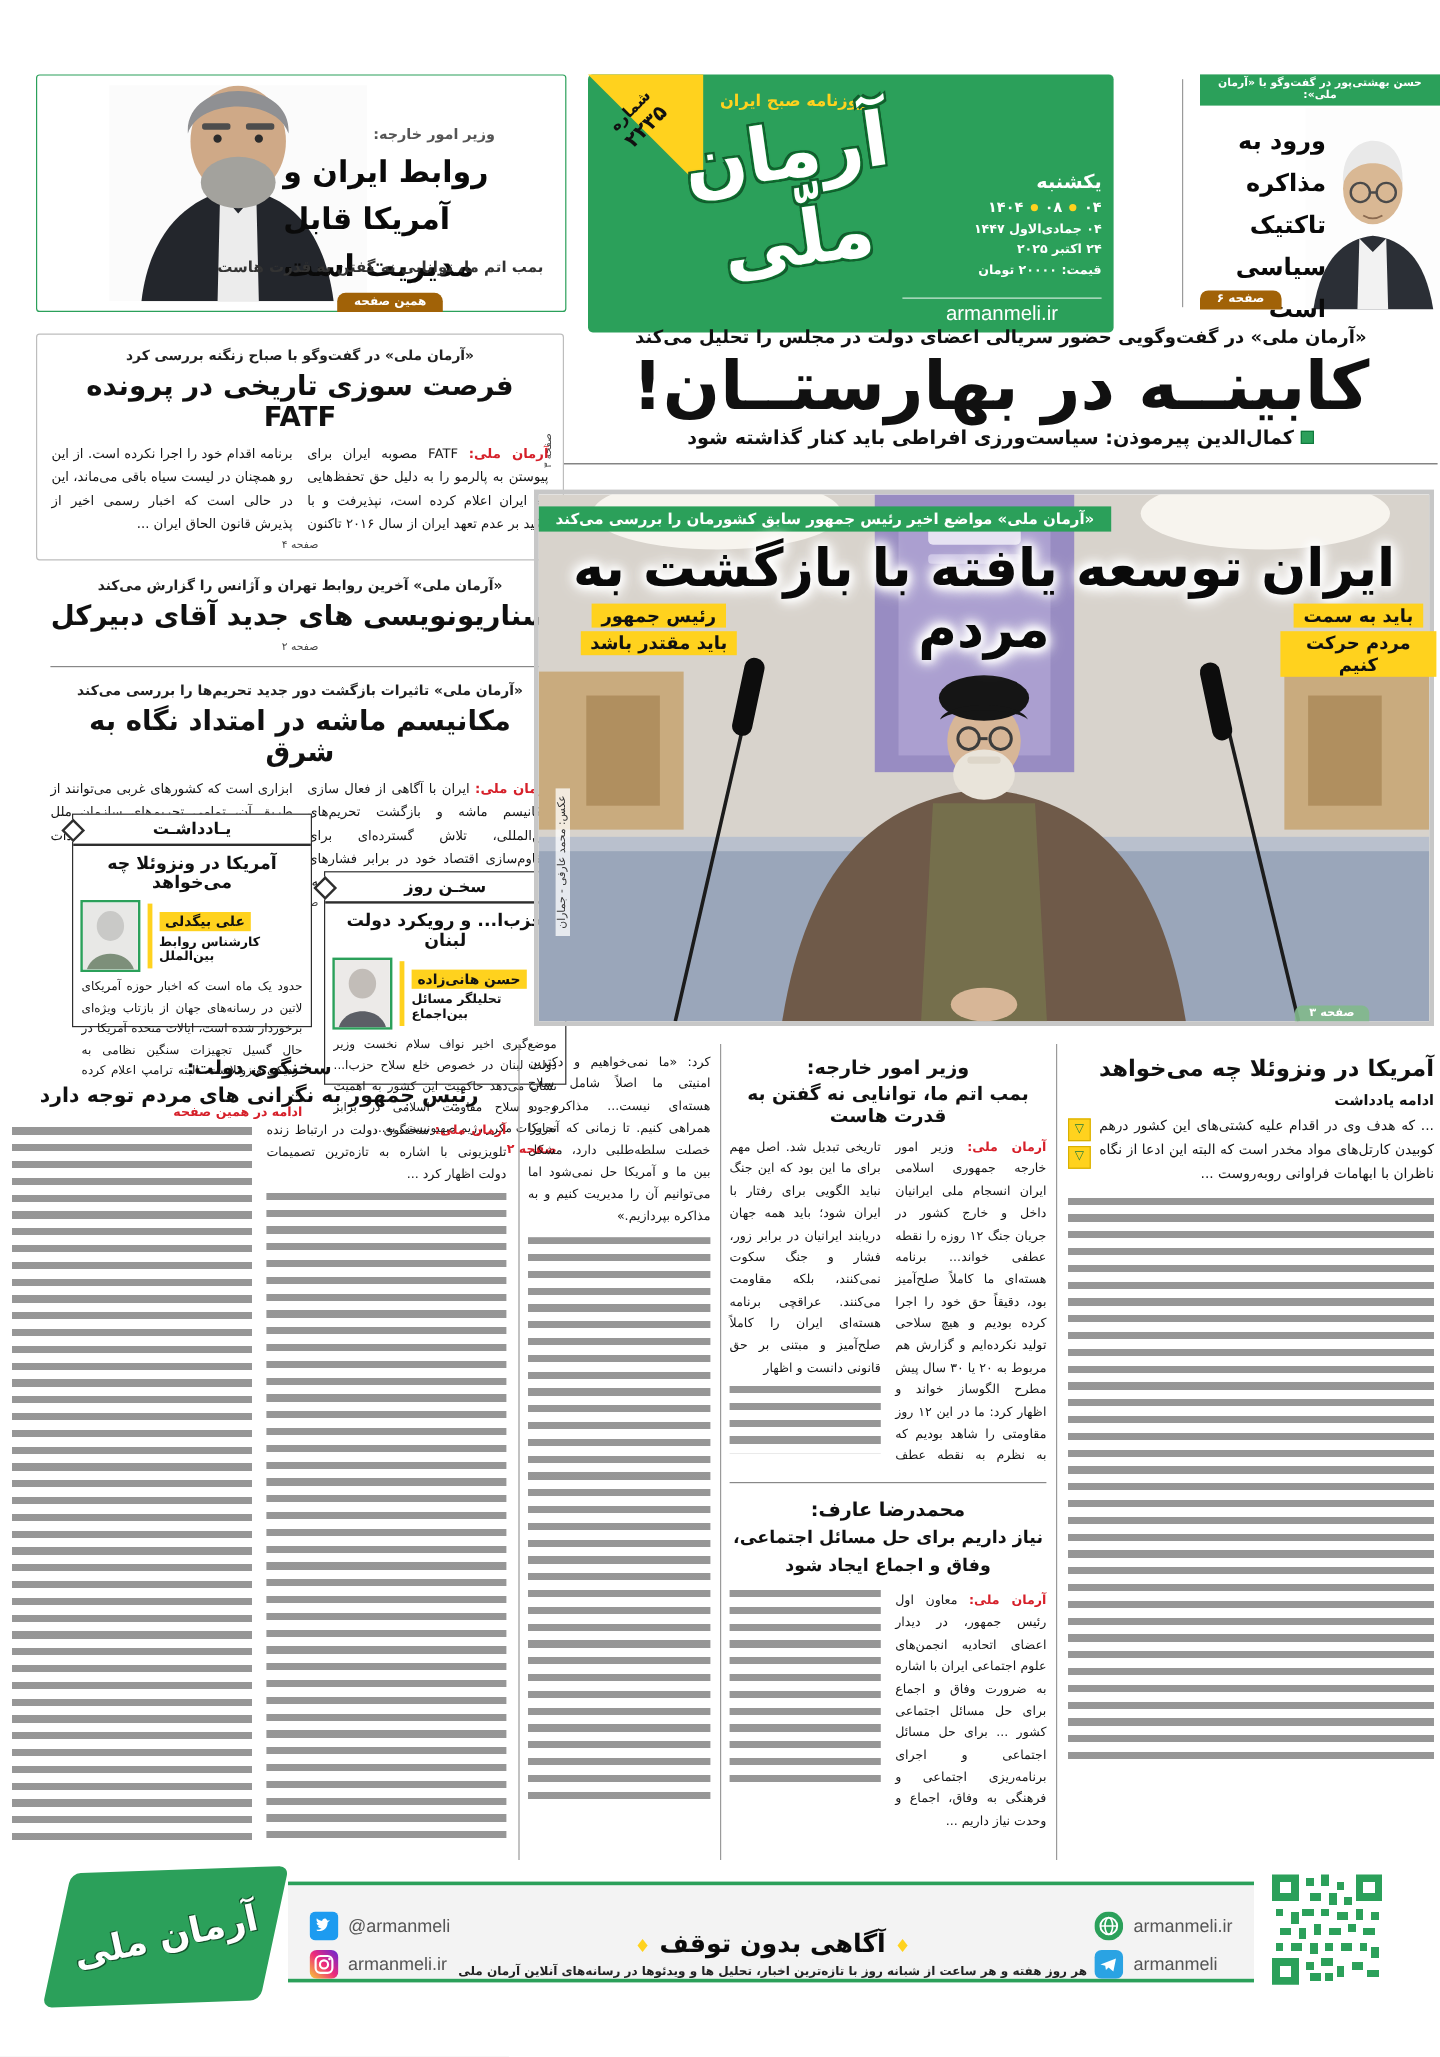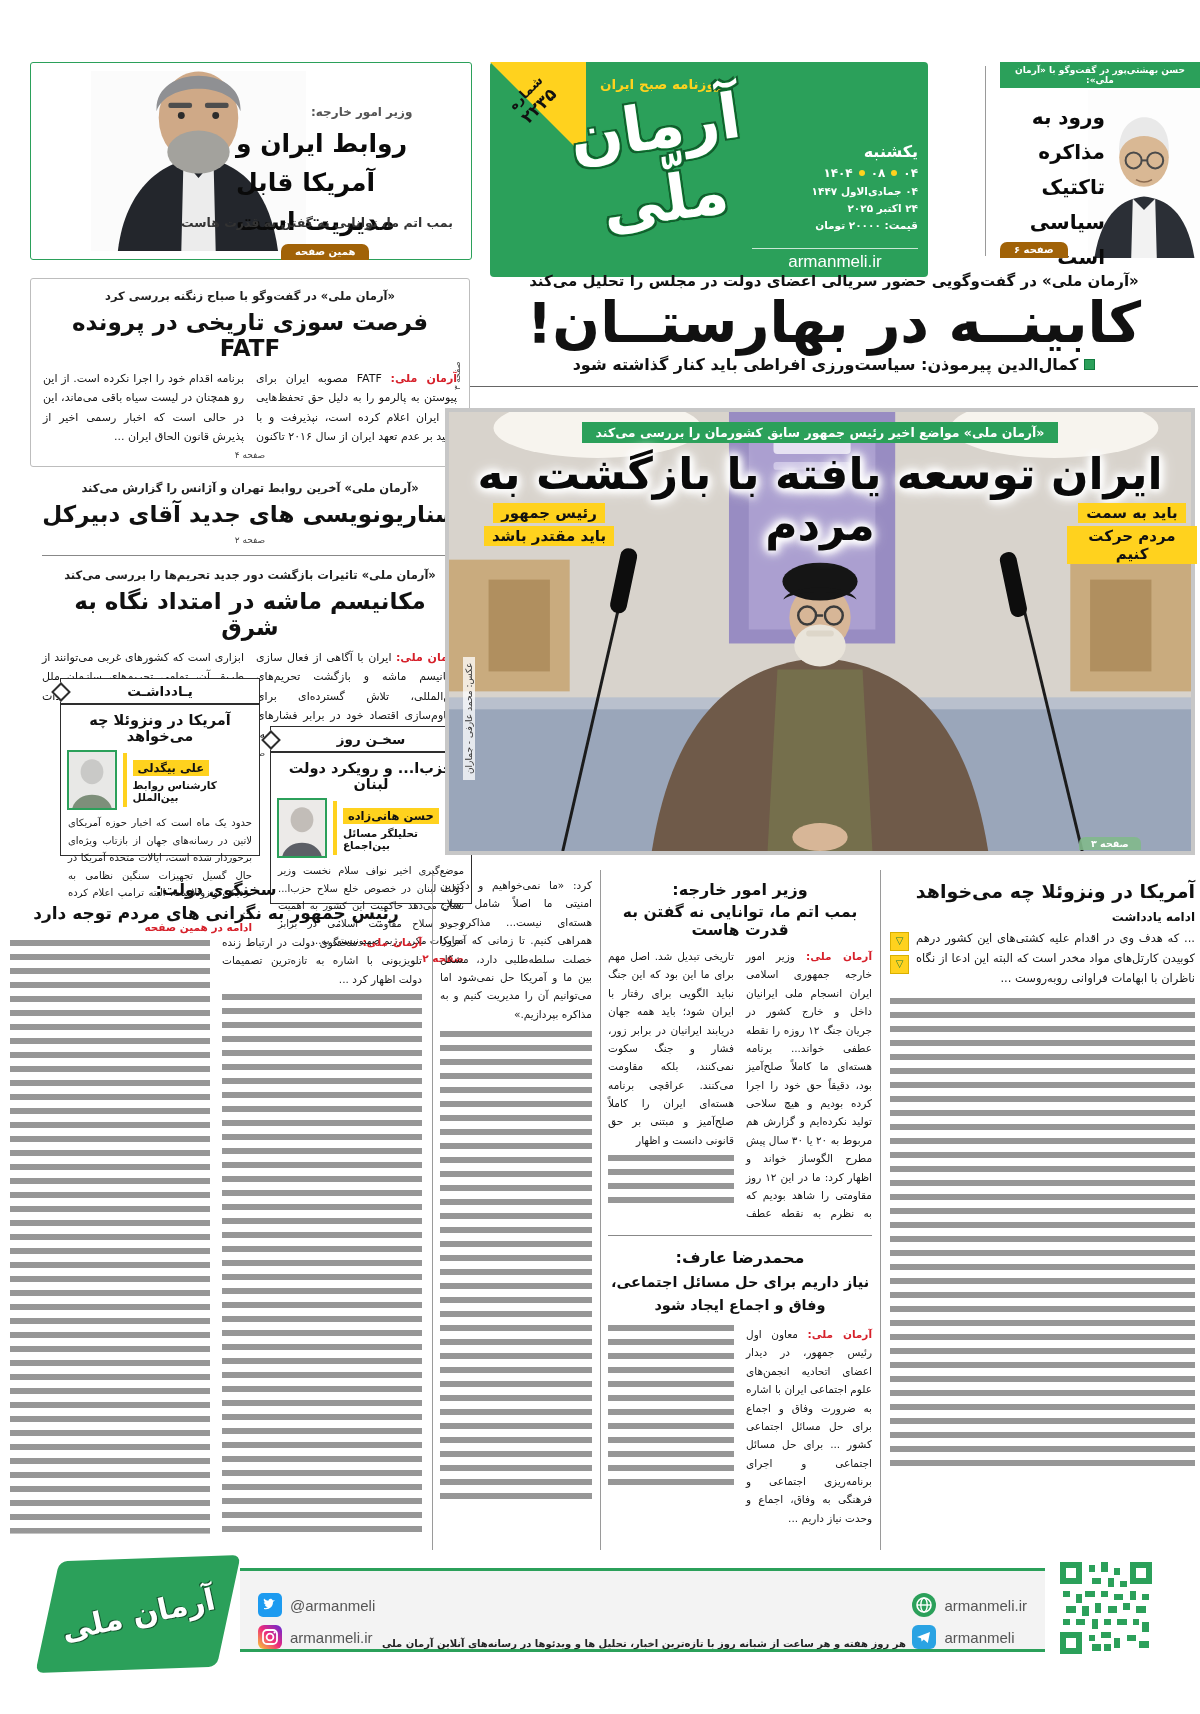--- a/index.html
+++ b/index.html
@@ -270,21 +270,21 @@
       </g>
       <ellipse cx="375" cy="426" rx="28" ry="14" fill="#d7b697"></ellipse>
       <g stroke="#1b1b1b" stroke-width="3" fill="none">
         <path d="M115 440 L178 168"></path>
           <path d="M640 440 L575 172"></path>
       </g>
       <rect x="168" y="136" width="17" height="66" rx="8" fill="#0d0d0d" transform="rotate(12 176 169)"></rect>
       <rect x="562" y="140" width="17" height="66" rx="8" fill="#0d0d0d" transform="rotate(-12 570 173)"></rect>
     </svg>
 
-    <div class="abs" style="left:0;right:0;top:10px;text-align:center;">
+    <div class="abs" style="left:0;right:0;top:10px;text-align:left;">
       <span class="photo-kicker">«آرمان ملی» مواضع اخیر رئیس جمهور سابق کشورمان را بررسی می‌کند</span>
     </div>
     <div class="abs photo-head" style="left:20px;right:20px;top:36px;">ایران توسعه یافته با بازگشت به مردم</div>
 
     <div class="abs" style="left:618px;top:88px;width:130px;text-align:center;">
       <span class="ylabel">باید به سمت</span><br>
       <span class="ylabel">مردم حرکت کنیم</span>
     </div>
     <div class="abs" style="left:30px;top:88px;width:140px;text-align:center;">
       <span class="ylabel">رئیس جمهور</span><br>
@@ -378,20 +378,25 @@
           <rect width="24" height="24" rx="6" fill="url(#ig)"></rect>
           <rect x="5" y="5" width="14" height="14" rx="4" fill="none" stroke="#fff" stroke-width="1.8"></rect>
           <circle cx="12" cy="12" r="3.4" fill="none" stroke="#fff" stroke-width="1.8"></circle>
           <circle cx="16.6" cy="7.4" r="1.1" fill="#fff"></circle>
         </svg>
         <span class="latin">armanmeli.ir</span>
       </div>
     </div>
 
     <div class="foot-center">
+      <div class="foot-slogan">
+        <span class="ydia">♦</span>
+        <span>آگاهی بدون توقف</span>
+        <span class="ydia">♦</span>
+      </div>
       <div class="foot-desc">هر روز هفته و هر ساعت از شبانه روز با تازه‌ترین اخبار، تحلیل ها و ویدئوها در رسانه‌های آنلاین آرمان ملی</div>
     </div>
 
     <div class="soc-col">
       <div class="soc-item">
         <svg class="soc-ic" viewBox="0 0 24 24">
           <rect width="24" height="24" rx="12" fill="#2ba05a"></rect>
           <circle cx="12" cy="12" r="7" fill="none" stroke="#fff" stroke-width="1.6"></circle>
           <ellipse cx="12" cy="12" rx="3.2" ry="7" fill="none" stroke="#fff" stroke-width="1.4"></ellipse>
           <path d="M5 12h14" stroke="#fff" stroke-width="1.4"></path>

